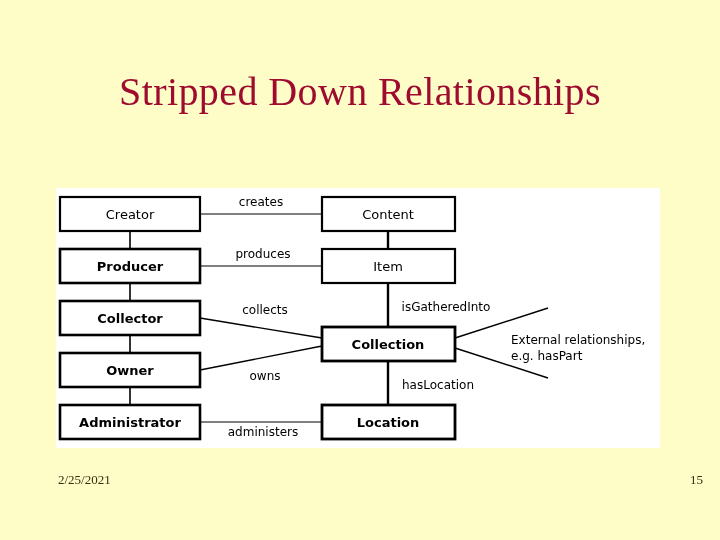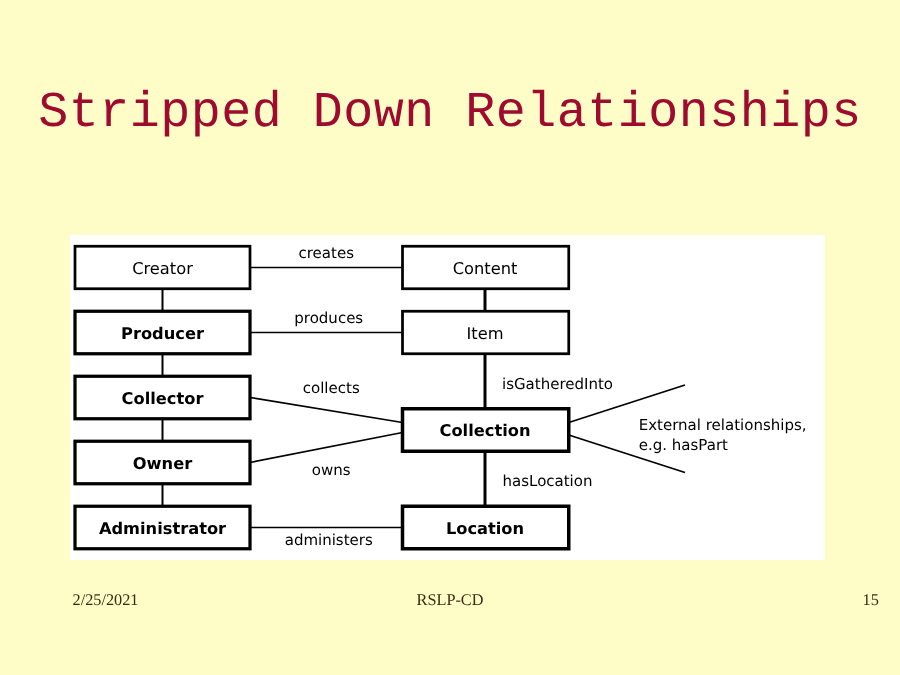--- a/index.html
+++ b/index.html
@@ -16,21 +16,21 @@
   }
 
   
   #slide-title {
     position: absolute;
     left: 0;
     top: 68px;
     width: 720px;
     text-align: center;
     color: #9E0B2E;
-    font-family: Liberation Mono, monospace;
+    font-family: Liberation Serif, serif;
     font-size: 40px;
     font-weight: normal;
     letter-spacing: 0.4px;
     line-height: 48px;
     white-space: nowrap;
   }
 
   
   #diagram-canvas {
     position: absolute;
@@ -201,15 +201,14 @@
     <g>
       <text class="ext-label" x="455" y="156">External relationships,</text>
       <text class="ext-label" x="455" y="172">e.g. hasPart</text>
     </g>
 
   </svg>
 </div>
 
 <div id="slide-footer">
   <span id="footer-date">2/25/2021</span>
-  <span id="footer-center">RSLP-CD</span>
   <span id="footer-page">15</span>
 </div>
 
 </body></html>

